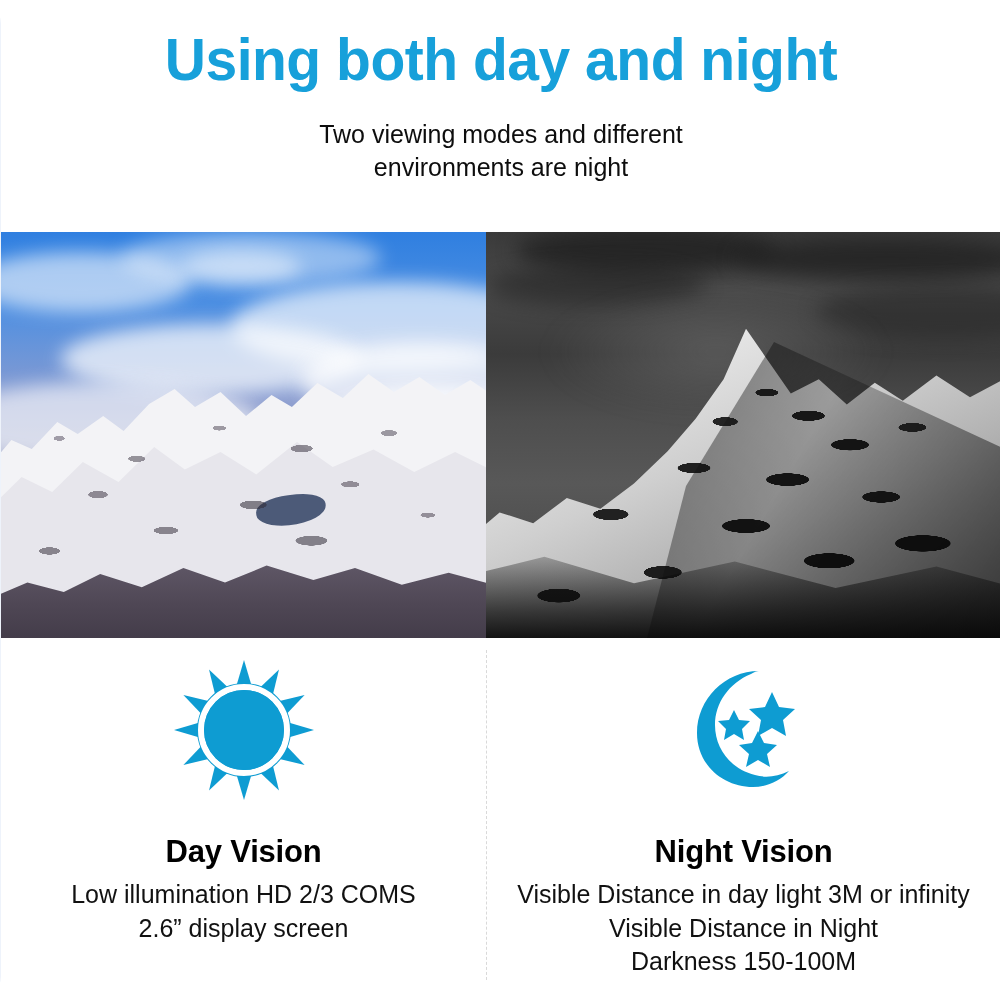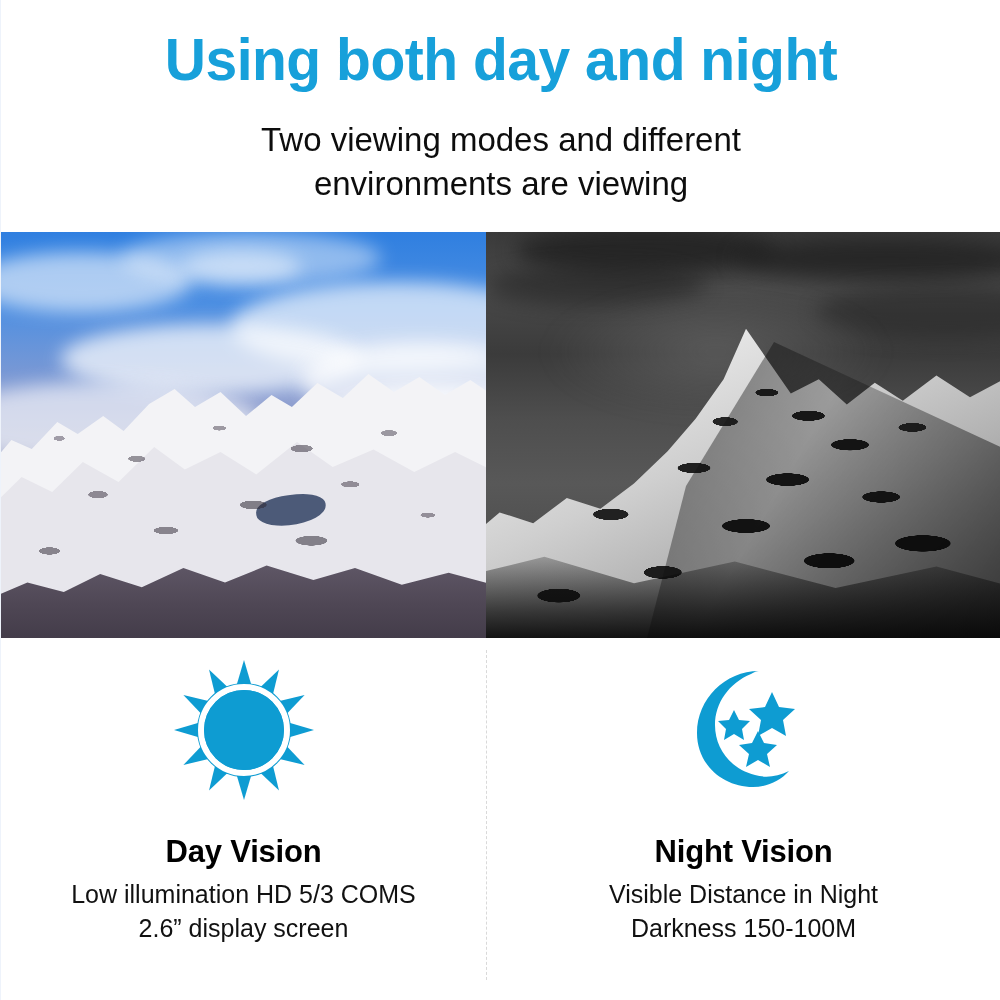--- a/index.html
+++ b/index.html
@@ -9,20 +9,21 @@
     background:#ffffff;
     font-family:"Liberation Sans", sans-serif;
     overflow:hidden;
   }
   .page {
     position:relative;
     width:1000px; height:1000px;
     background:#ffffff;
     border-left:1px solid #eef3fb;
     border-right:1px solid #f4f6fa;
+    border-radius:24px;
   }
 
   
   .header {
     position:absolute; left:0; top:0;
     width:1000px; height:232px;
     background:#ffffff;
     text-align:center;
   }
   .title {
@@ -30,21 +31,21 @@
     font-size:60px;
     font-weight:bold;
     letter-spacing:-0.5px;
     line-height:1.05;
     color:#17A0DA;
     white-space:nowrap;
     transform:scaleX(0.95);
   }
   .subtitle {
     position:absolute; left:0; top:118px; width:1000px;
-    font-size:33px;
+    font-size:25px;
     font-weight:400;
     line-height:1.33;
     color:#0d0d0d;
   }
   .subtitle span { display:block; }
 
   
   .photo-band {
     position:absolute; left:0; top:232px;
     width:1000px; height:406px;
@@ -223,21 +224,21 @@
 </style>
 </head>
 <body>
 
 <div class="page">
 
   <div class="header">
     <div class="title">Using both day and night</div>
     <div class="subtitle">
       <span>Two viewing modes and different</span>
-      <span>environments are viewing</span>
+      <span>environments are night</span>
     </div>
   </div>
 
   <div class="photo-band">
 
     <div class="photo-half photo-day">
       <div class="day-sky"></div>
       <div class="cloud c1"></div>
       <div class="cloud c2"></div>
       <div class="cloud c3"></div>
@@ -293,21 +294,21 @@
             <circle cx="70" cy="70" r="47"></circle>
           </g>
 
           <circle cx="70" cy="70" r="43" fill="none" stroke="#FFFFFF" stroke-width="6"></circle>
 
           <circle cx="70" cy="70" r="40" fill="#0E9CD2"></circle>
         </svg>
       </div>
       <div class="feat-title">Day Vision</div>
       <div class="feat-desc">
-        <span>Low illumination HD 5/3 COMS</span>
+        <span>Low illumination HD 2/3 COMS</span>
         <span>2.6” display screen</span>
       </div>
     </div>
 
     <div class="feature feature-night">
       <div class="icon-wrap">
         <svg width="130" height="130" viewBox="0 0 130 130" aria-hidden="true">
           <g fill="#0E9CD2">
 
             <path d="M92 12 C58 12 30 40 30 74 C30 106 56 128 86 128 C100 128 113 122 122 112
@@ -316,19 +317,20 @@
             <path d="M93 27 l7 15 16 2 -12 11 3 16 -14 -8 -14 8 3 -16 -12 -11 16 -2 Z"></path>
 
             <path d="M55 45 l5 10 11 1 -8 8 2 11 -10 -6 -10 6 2 -11 -8 -8 11 -1 Z"></path>
 
             <path d="M79 66 l6 12 13 2 -10 9 3 13 -12 -7 -12 7 3 -13 -10 -9 13 -2 Z"></path>
           </g>
         </svg>
       </div>
       <div class="feat-title">Night Vision</div>
       <div class="feat-desc">
+        <span>Visible Distance in day light 3M or infinity</span>
         <span>Visible Distance in Night</span>
         <span>Darkness 150-100M</span>
       </div>
     </div>
   </div>
 
 </div>
 
 </body></html>

